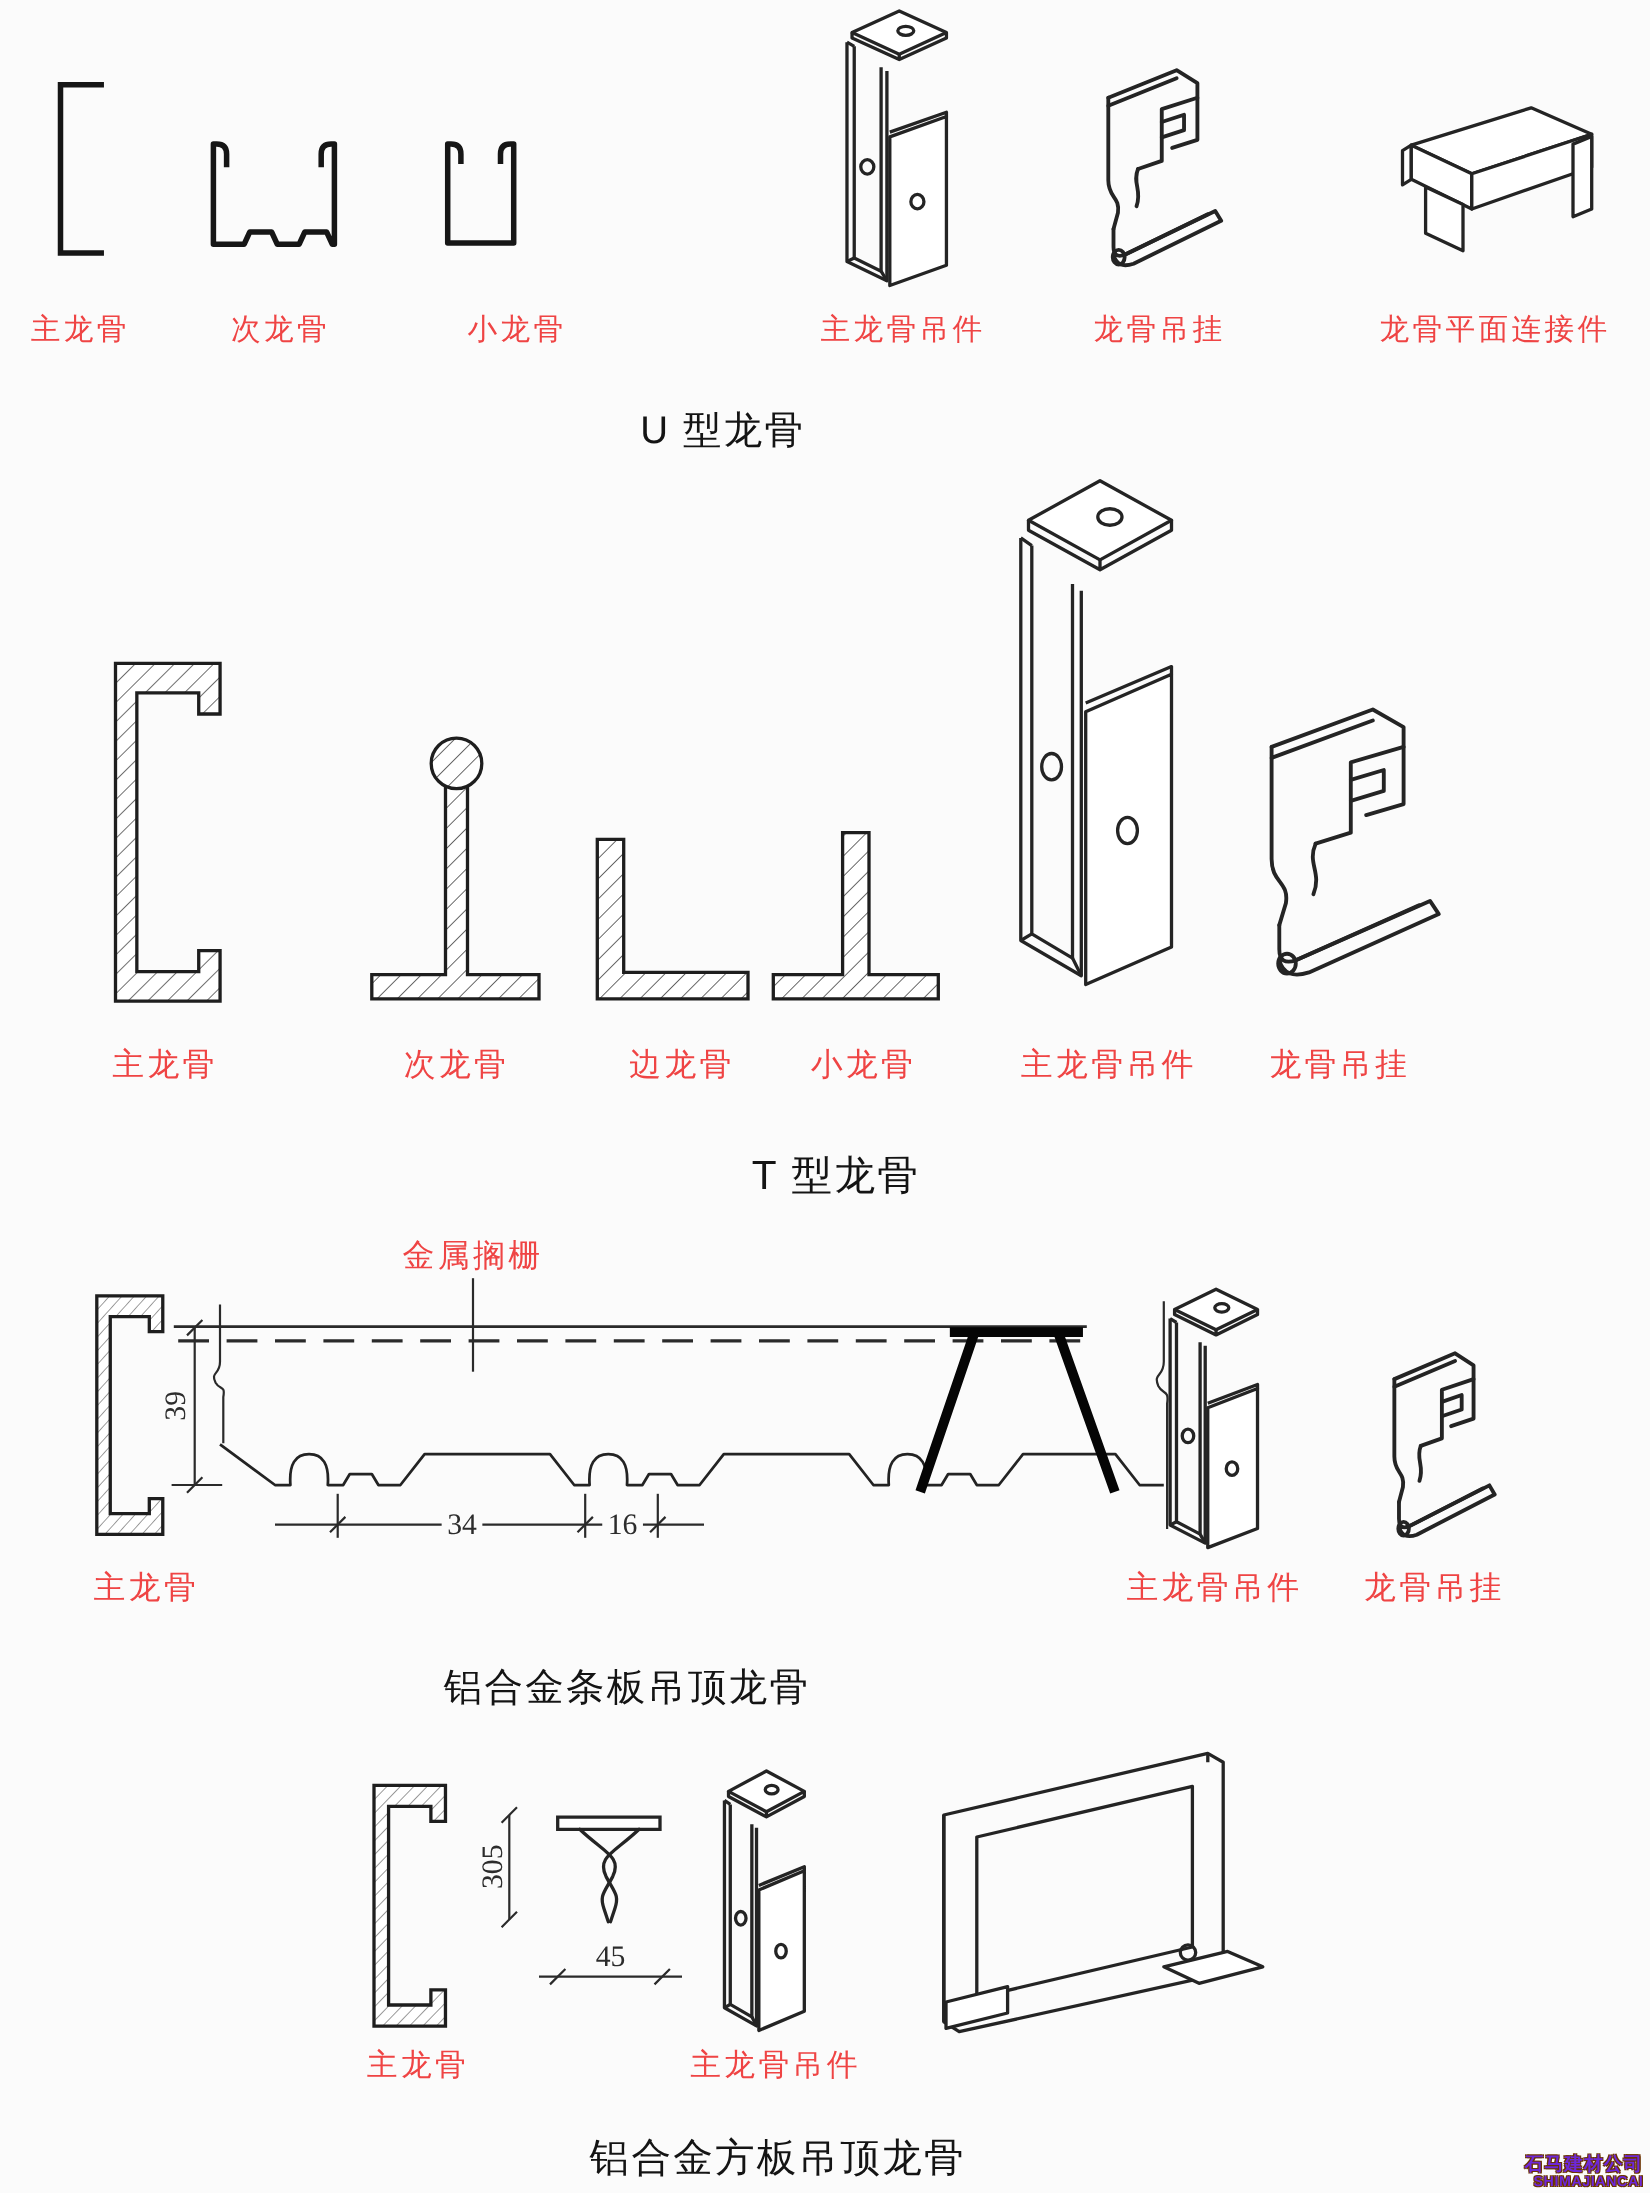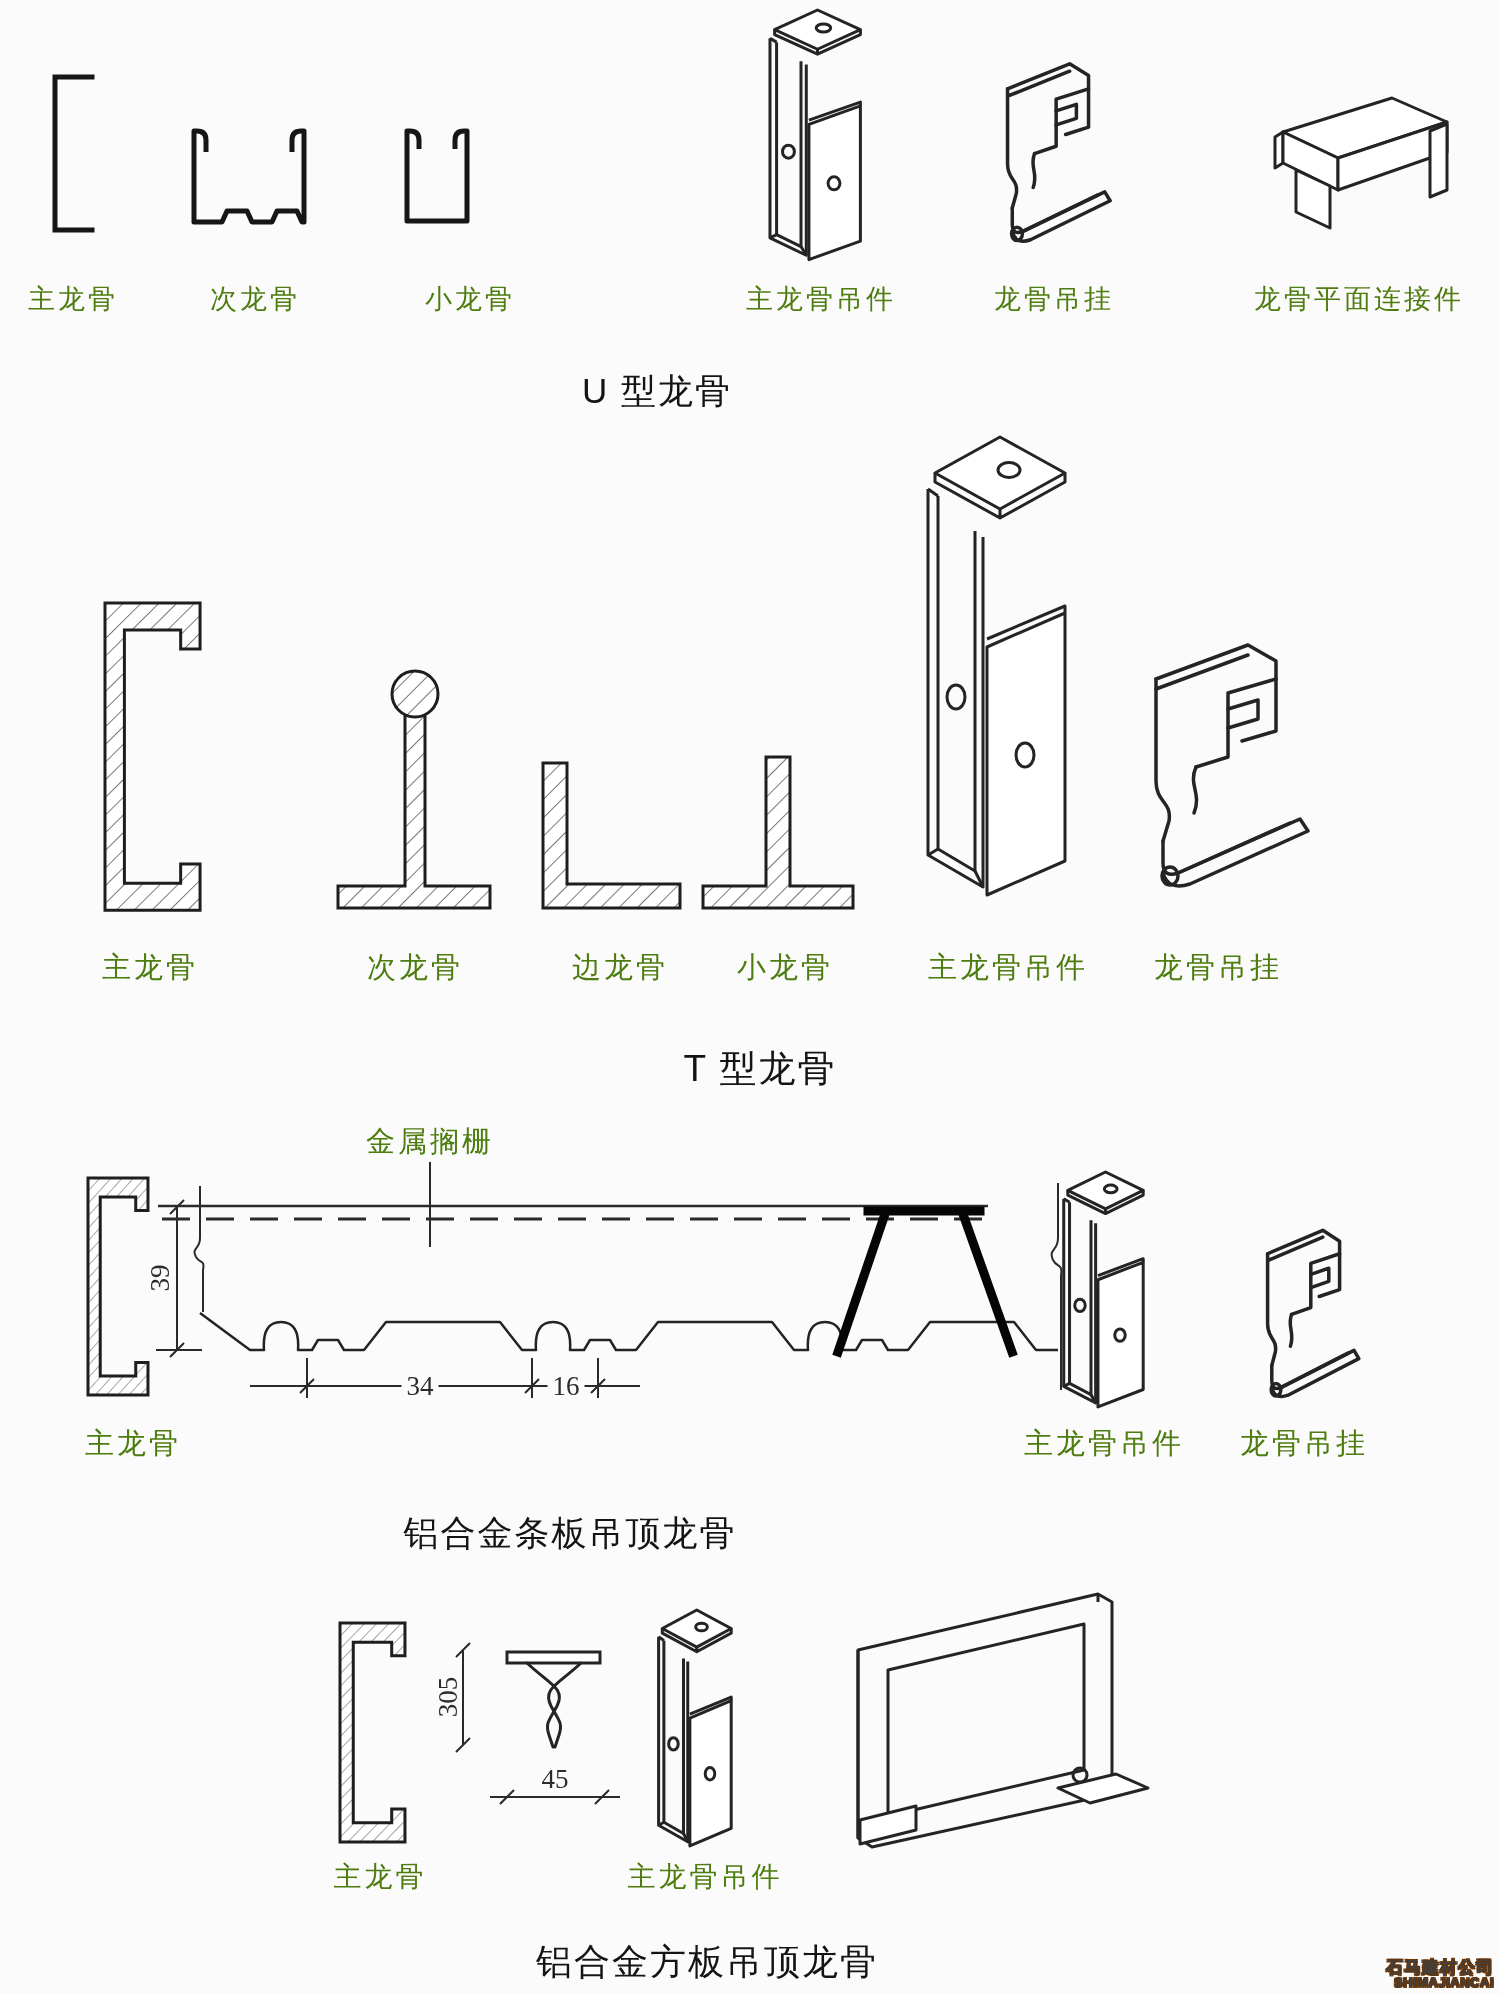--- a/index.html
+++ b/index.html
@@ -4,21 +4,21 @@
 <style>
   html,body{margin:0;padding:0;background:#e9e9e9;}
   #page{
     position:relative;width:1500px;height:1994px;margin:0 auto;
     background:#fbfbfb;overflow:hidden;
     font-family:"Liberation Sans",sans-serif;
   }
   #art{position:absolute;left:0;top:0;width:1500px;height:1994px;}
   .lbl{
     position:absolute;transform:translateX(-50%);white-space:nowrap;
-    color:#4d7c0f;font-family:"Liberation Serif",serif;letter-spacing:3px;
+    color:#ef4444;font-family:"Liberation Serif",serif;letter-spacing:3px;
   }
   .title{
     position:absolute;transform:translateX(-50%);white-space:nowrap;
     color:#141414;font-family:"Liberation Sans",sans-serif;letter-spacing:2px;text-align:center;
   }
   .dim{
     position:absolute;transform:translate(-50%,-50%);white-space:nowrap;
     color:#2c2c2c;font-family:"Liberation Serif",serif;
   }
   .dim.bg{background:#fbfbfb;padding:0 5px;}
@@ -233,18 +233,18 @@
 <div class="lbl" style="left:1104px;top:1424px;font-size:29px">主龙骨吊件</div>
 <div class="lbl" style="left:1304px;top:1424px;font-size:29px">龙骨吊挂</div>
 <div class="title" style="left:570px;top:1510px;font-size:35px">铝合金条板吊顶龙骨</div>
 
 <div class="dim rot" style="left:448px;top:1697px;font-size:27px">305</div>
 <div class="dim" style="left:555px;top:1779px;font-size:27px">45</div>
 <div class="lbl" style="left:380px;top:1858px;font-size:28px">主龙骨</div>
 <div class="lbl" style="left:705px;top:1858px;font-size:28px">主龙骨吊件</div>
 <div class="title" style="left:707px;top:1938px;font-size:36px">铝合金方板吊顶龙骨</div>
 
-<div id="watermark" style="color:#404040">
+<div id="watermark" style="color:#6d28d9">
   <div class="wm1">石马建材公司</div>
   <div class="wm2">SHIMAJIANCAI</div>
 </div>
 
 </div>
 
 </body></html>

